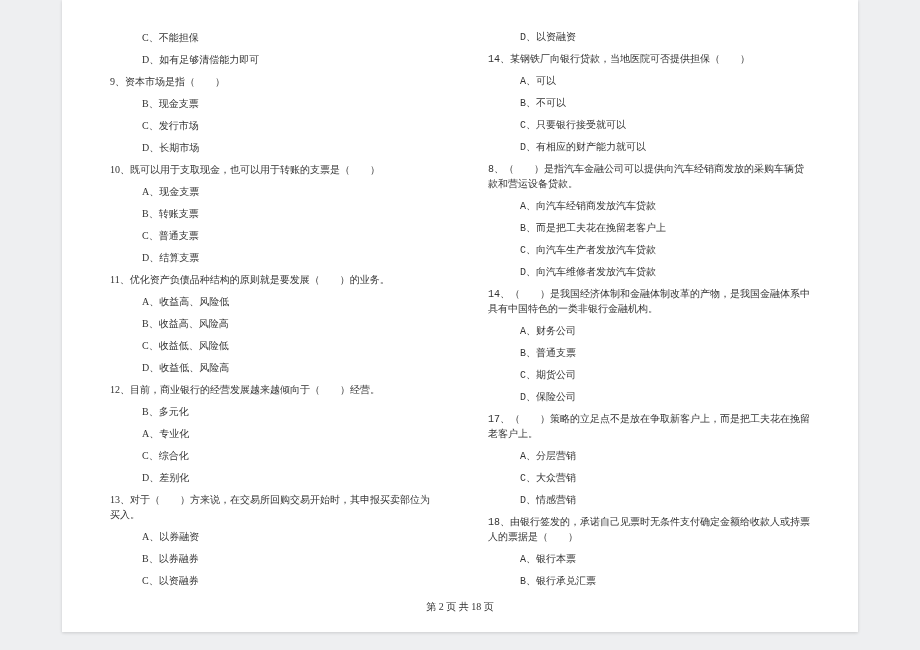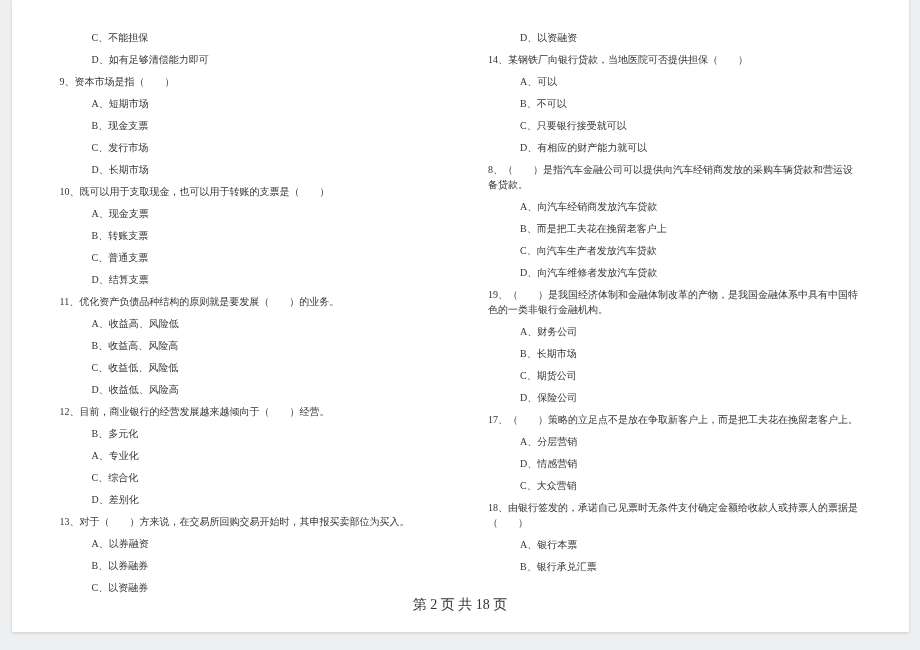--- a/index.html
+++ b/index.html
@@ -7,66 +7,66 @@
       width: 920px;
       height: 650px;
       background: #eeeff1;
       display: flex;
       justify-content: center;
       align-items: flex-start;
       font-family: "SimSun", "宋体", serif;
       overflow: hidden;
     }
     .page {
-      width: 897px;
+      width: 796px;
       height: 632px;
       background: #ffffff;
       margin-top: 0;
       box-shadow: 0 1px 3px rgba(0,0,0,0.15);
       display: flex;
       position: relative;
     }
     .column {
       flex: 1;
       padding: 30px 28px 0 48px;
       font-size: 10px;
       line-height: 1.5;
       color: #333333;
     }
     .column.right {
       padding: 30px 48px 0 28px;
+      font-family: Liberation Mono, monospace;
     }
     .item {
       margin-bottom: 7px;
     }
     .question {
       padding-left: 0;
     }
     .option {
       padding-left: 32px;
     }
     .footer {
       position: absolute;
       bottom: 18px;
       left: 0;
       right: 0;
       text-align: center;
-      font-size: 14px;
+      font-size: 10px;
       color: #333333;
     }
   </style>
 </head>
 <body>
 
 <div class="page">
   <div class="column left" id="left-col">
       <div class="item option">C、不能担保</div>
       <div class="item option">D、如有足够清偿能力即可</div>
       <div class="item question">9、资本市场是指（　　）</div>
-      <div class="item option">A、短期市场</div>
       <div class="item option">B、现金支票</div>
       <div class="item option">C、发行市场</div>
       <div class="item option">D、长期市场</div>
       <div class="item question">10、既可以用于支取现金，也可以用于转账的支票是（　　）</div>
       <div class="item option">A、现金支票</div>
       <div class="item option">B、转账支票</div>
       <div class="item option">C、普通支票</div>
       <div class="item option">D、结算支票</div>
       <div class="item question">11、优化资产负债品种结构的原则就是要发展（　　）的业务。</div>
       <div class="item option">A、收益高、风险低</div>
@@ -88,27 +88,27 @@
       <div class="item question">14、某钢铁厂向银行贷款，当地医院可否提供担保（　　）</div>
       <div class="item option">A、可以</div>
       <div class="item option">B、不可以</div>
       <div class="item option">C、只要银行接受就可以</div>
       <div class="item option">D、有相应的财产能力就可以</div>
       <div class="item question">8、（　　）是指汽车金融公司可以提供向汽车经销商发放的采购车辆贷款和营运设备贷款。</div>
       <div class="item option">A、向汽车经销商发放汽车贷款</div>
       <div class="item option">B、而是把工夫花在挽留老客户上</div>
       <div class="item option">C、向汽车生产者发放汽车贷款</div>
       <div class="item option">D、向汽车维修者发放汽车贷款</div>
-      <div class="item question">19、（　　）是我国经济体制和金融体制改革的产物，是我国金融体系中具有中国特色的一类非银行金融机构。</div>
+      <div class="item question">14、（　　）是我国经济体制和金融体制改革的产物，是我国金融体系中具有中国特色的一类非银行金融机构。</div>
       <div class="item option">A、财务公司</div>
-      <div class="item option">B、长期市场</div>
+      <div class="item option">B、普通支票</div>
       <div class="item option">C、期货公司</div>
       <div class="item option">D、保险公司</div>
       <div class="item question">17、（　　）策略的立足点不是放在争取新客户上，而是把工夫花在挽留老客户上。</div>
       <div class="item option">A、分层营销</div>
+      <div class="item option">C、大众营销</div>
       <div class="item option">D、情感营销</div>
-      <div class="item option">C、大众营销</div>
       <div class="item question">18、由银行签发的，承诺自己见票时无条件支付确定金额给收款人或持票人的票据是（　　）</div>
       <div class="item option">A、银行本票</div>
       <div class="item option">B、银行承兑汇票</div>
     </div>
   <div class="footer">第 2 页 共 18 页</div>
 </div>
 
 </body></html>

